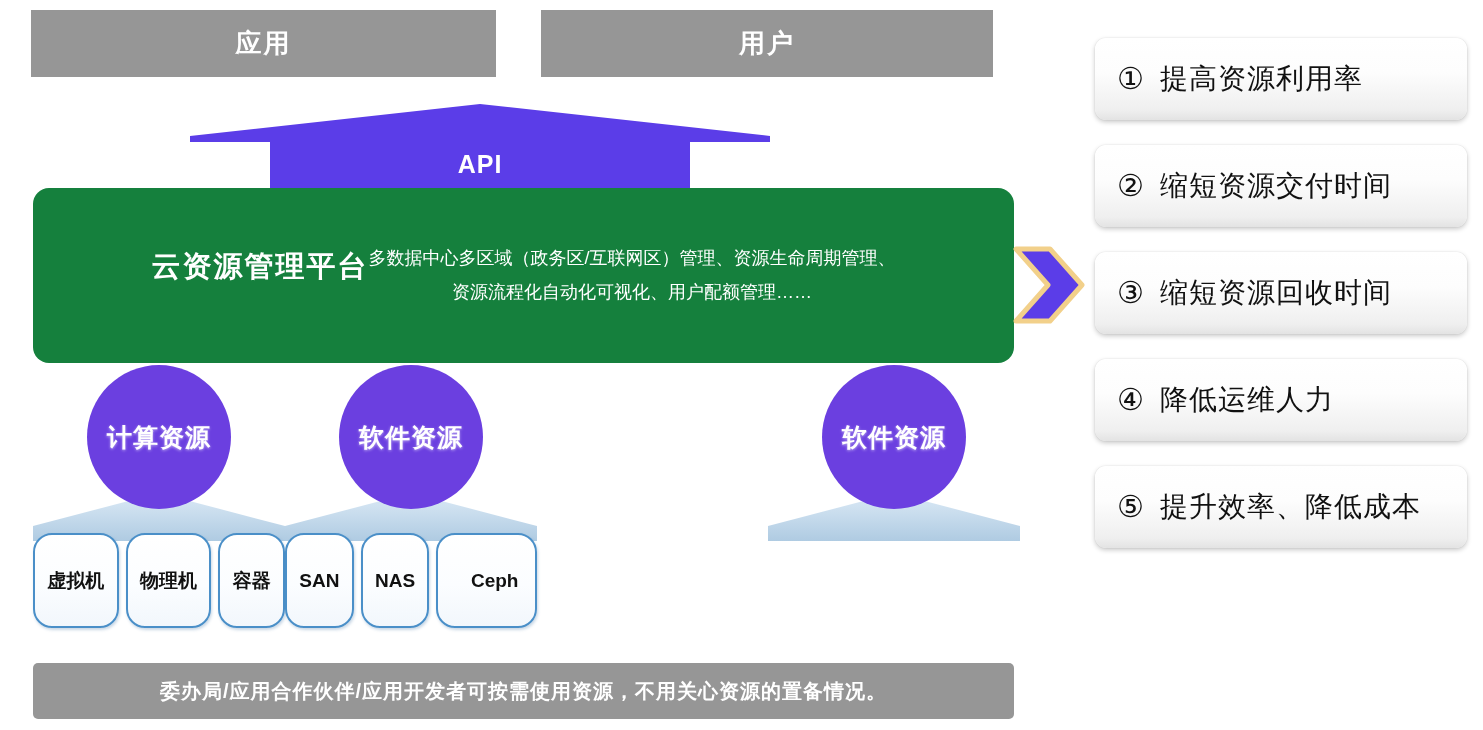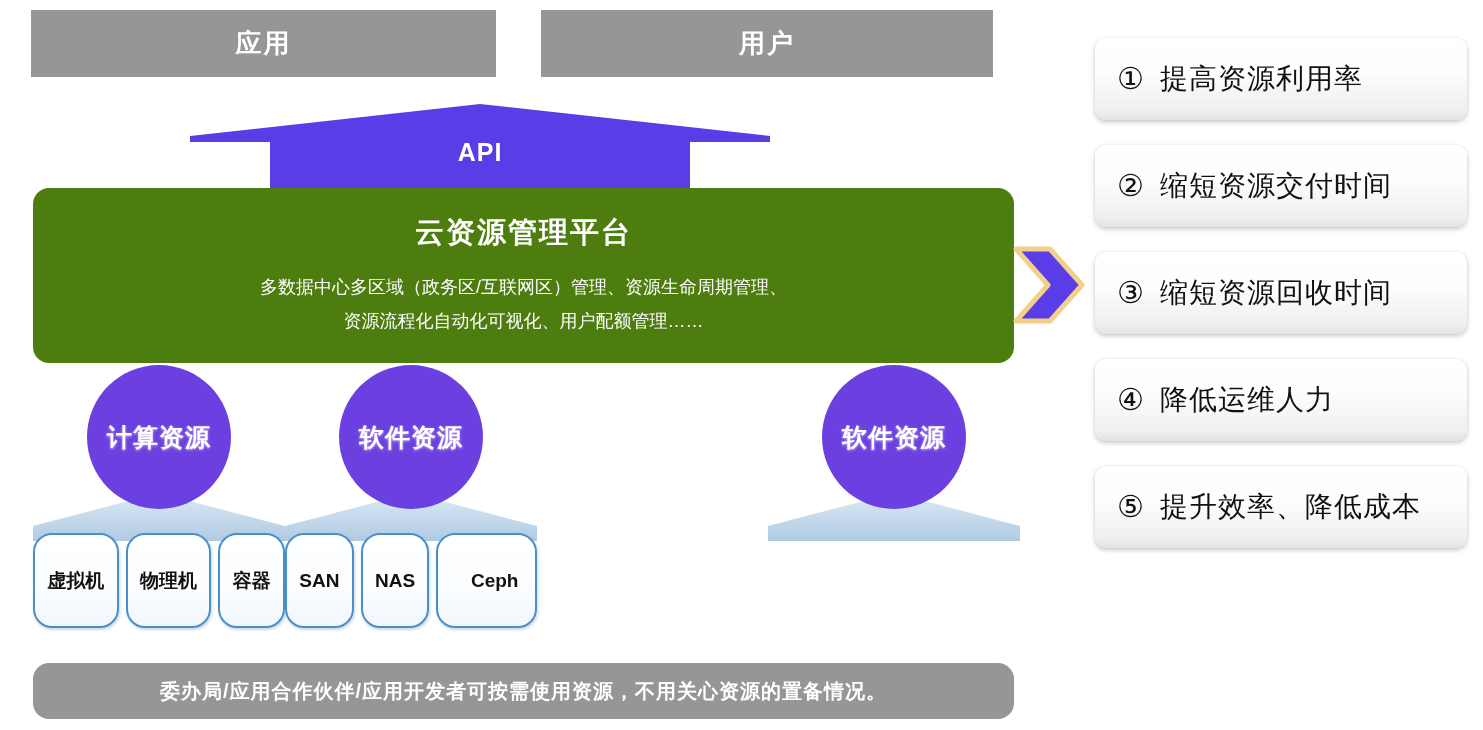--- a/index.html
+++ b/index.html
@@ -23,30 +23,30 @@
     justify-content: center;
     letter-spacing: 2px;
   }
   #bar-app  { left: 31px;  top: 10px; width: 465px; height: 67px; }
   #bar-user { left: 541px; top: 10px; width: 452px; height: 67px; }
 
   
   #api-wrap { position: absolute; left: 190px; top: 104px; width: 580px; height: 85px; }
   #api-shape { position: absolute; inset: 0; }
   #api-label {
-    position: absolute; left: 0; right: 0; top: 34px;
+    position: absolute; left: 0; right: 0; top: 46px;
     text-align: center; color: #ffffff; font-weight: bold;
     font-size: 25px; letter-spacing: 1px;
   }
 
   
   #platform {
     position: absolute; left: 33px; top: 188px; width: 981px; height: 175px;
-    background: #4d7c0f; border-radius: 16px;
-    display: flex; flex-direction: column; align-items: center;
+    background: #15803d; border-radius: 16px;
+    display: flex; flex-direction: row; align-items: center;
     justify-content: center; color: #ffffff;
   }
   #platform-title {
     font-size: 29px; font-weight: bold; letter-spacing: 2px; margin-bottom: 18px;
   }
   #platform-desc { font-size: 18px; line-height: 1.85; text-align: center; }
 
   
   #groups { position: absolute; left: 0; top: 365px; width: 1040px; height: 270px; }
   .group { position: absolute; top: 0; width: 252px; height: 270px; }
@@ -98,21 +98,21 @@
   .benefit .num {
     font-size: 30px; color: #121212; margin-right: 16px; line-height: 1;
   }
   .benefit .txt {
     font-size: 28px; color: #111111; letter-spacing: 1px;
   }
 
   
   #footer-banner {
     position: absolute; left: 33px; top: 663px; width: 981px; height: 56px;
-    background: #969696; border-radius: 16px;
+    background: #969696; border-radius: 5px;
     display: flex; align-items: center; justify-content: center;
     color: #ffffff; font-weight: bold; font-size: 20px; letter-spacing: 1px;
   }
 </style>
 </head>
 <body>
 
 <div id="stage">
 
   <div id="bar-app" class="consumer-bar">

